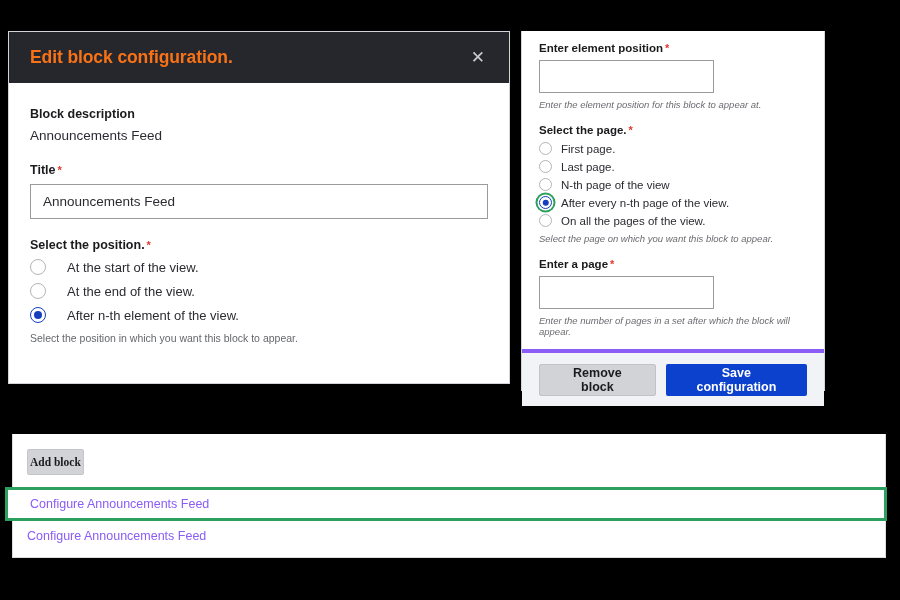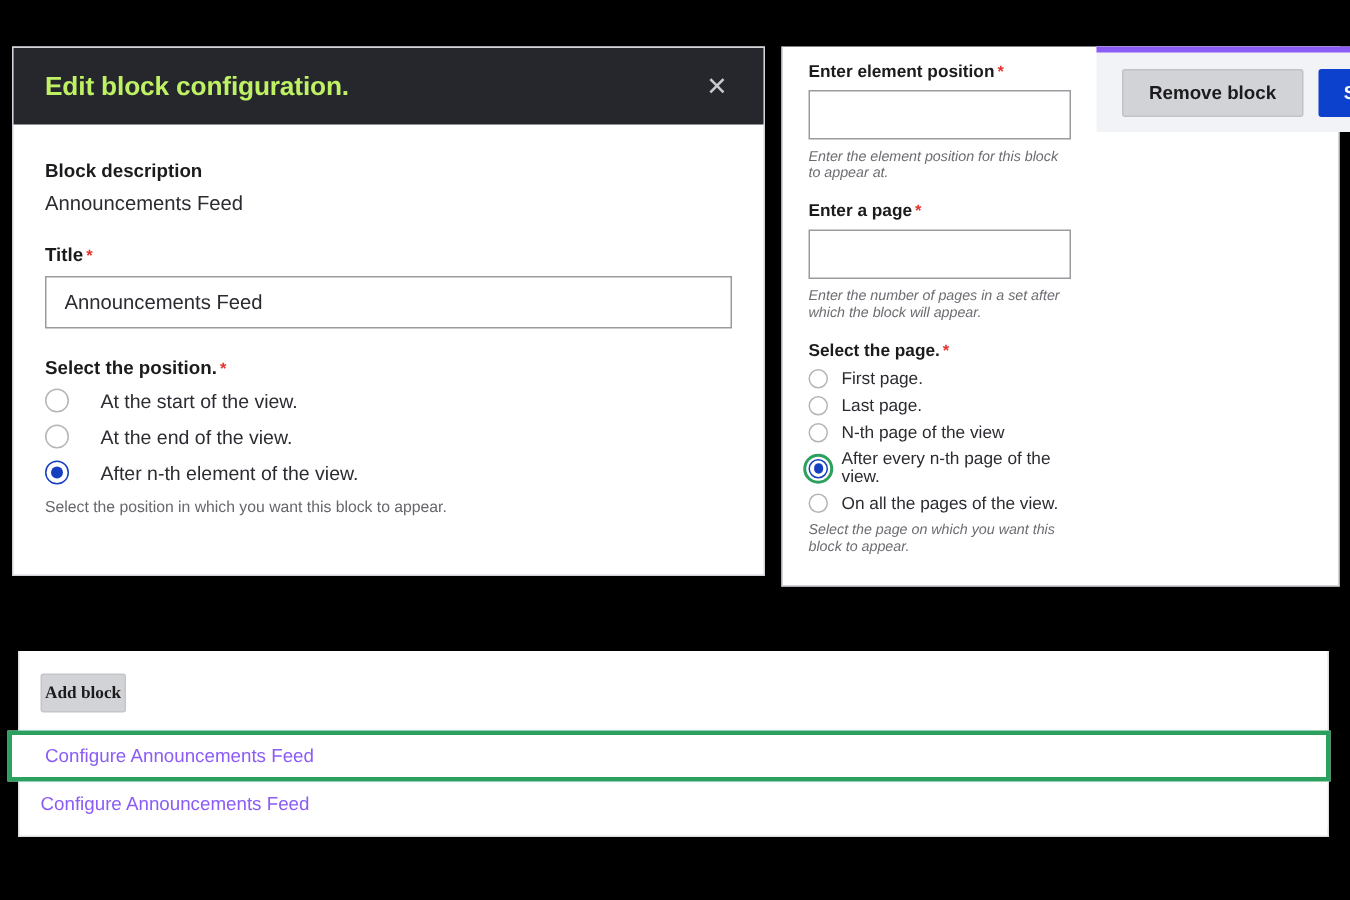--- a/index.html
+++ b/index.html
@@ -35,21 +35,21 @@
   .modal-header {
     height: 51px;
     background: #26262d;
     display: flex;
     align-items: center;
     justify-content: space-between;
     padding: 0 18px 0 21px;
     flex: 0 0 auto;
   }
   .modal-title {
-    color: #bef264;
+    color: #f97316;
     font-size: 17.5px;
     font-weight: bold;
     letter-spacing: -0.1px;
   }
   .modal-close {
     color: #c9cace;
     font-size: 17px;
     line-height: 1;
     cursor: pointer;
     padding: 4px 6px;
@@ -128,26 +128,27 @@
     font-size: 10.5px;
     color: #66676c;
     margin: 9px 0 0 0;
   }
 
   
   .panel-right {
     position: absolute;
     left: 521px;
     top: 31px;
-    width: 372px;
+    width: 304px;
     height: 360px;
     background: #ffffff;
     border: 1px solid #d3d4d9;
     border-top: none;
     display: flex;
+    flex-direction: column;
   }
   .panel-right-body {
     padding: 11px 17px 12px 17px;
     flex: 1 1 auto;
   }
   .panel-footer {
     background: #f2f3f7;
     border-top: 4px solid #8b5cf6;
     height: 57px;
     display: flex;
@@ -353,26 +354,20 @@
   <div class="panel-right">
     <div class="panel-right-body">
 
       <div>
         <span class="r-label"><span>Enter element position</span><span class="req">*</span></span>
         <input class="sm-input" type="text" value="" style="">
         <p class="r-help">Enter the element position for this block to appear at.</p>
       </div>
 
       <div class="r-section">
-        <span class="r-label"><span>Enter a page</span><span class="req">*</span></span>
-        <input class="sm-input" type="text" value="" style="">
-        <p class="r-help">Enter the number of pages in a set after which the block will appear.</p>
-      </div>
-
-      <div class="r-section">
         <span class="r-label"><span>Select the page.</span><span class="req">*</span></span>
 
         <div>
           <div class="r-radio-row">
             <span class="r-radio-dot"></span>
             <span class="r-radio-label">First page.</span>
           </div>
           <div class="r-radio-row">
             <span class="r-radio-dot"></span>
             <span class="r-radio-label">Last page.</span>
@@ -385,20 +380,26 @@
             <span class="r-radio-dot checked focus-ring"></span>
             <span class="r-radio-label">After every n-th page of the view.</span>
           </div>
           <div class="r-radio-row">
             <span class="r-radio-dot"></span>
             <span class="r-radio-label">On all the pages of the view.</span>
           </div>
         </div>
 
         <p class="r-help">Select the page on which you want this block to appear.</p>
+      </div>
+
+      <div class="r-section">
+        <span class="r-label"><span>Enter a page</span><span class="req">*</span></span>
+        <input class="sm-input" type="text" value="" style="">
+        <p class="r-help">Enter the number of pages in a set after which the block will appear.</p>
       </div>
 
     </div>
 
     <div class="panel-footer">
       <button class="btn btn-secondary">Remove block</button>
       <button class="btn btn-primary">Save configuration</button>
     </div>
   </div>
 

